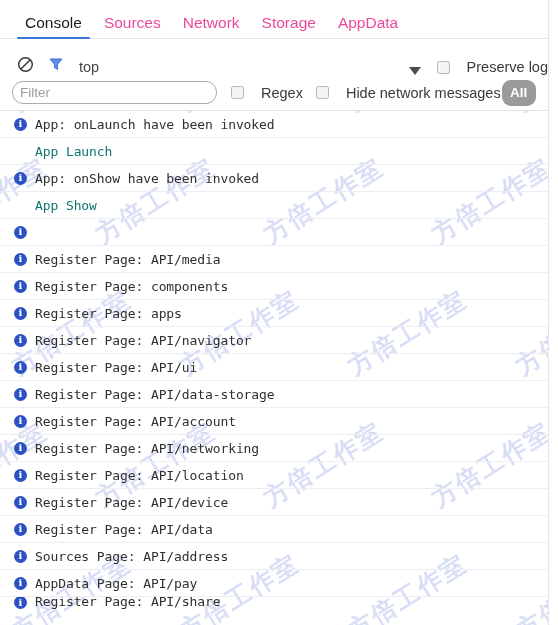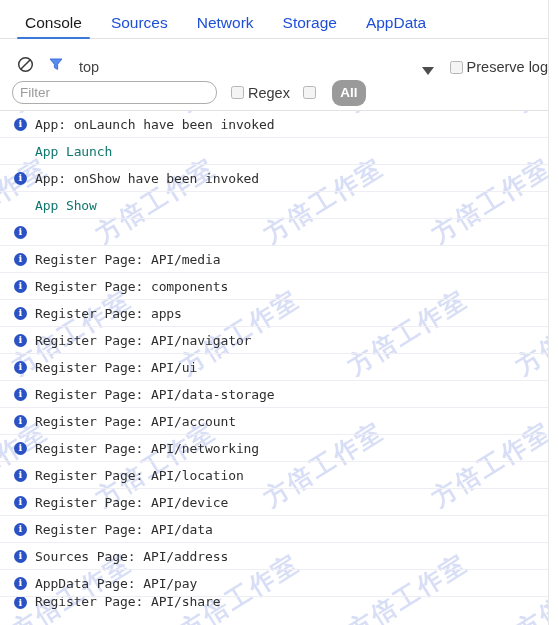--- a/index.html
+++ b/index.html
@@ -46,25 +46,24 @@
   .tabbar {
     position: relative;
     z-index: 10;
     height: 39px;
     background: #ffffff;
     display: flex;
     align-items: flex-end;
     padding-left: 14px;
     box-sizing: border-box;
     border-bottom: 1px solid #e2e2e2;
-    gap: 7px;
   }
   .tab {
     font-size: 15.5px;
-    color: #1d4ed8;
+    color: #ec4899;
     padding: 0 11px 8px 11px;
     cursor: default;
     position: relative;
     line-height: 1;
     white-space: nowrap;
   }
   .tab.active {
     color: #1b1b1b;
   }
   .tab.active::after {
@@ -110,21 +109,21 @@
     border-left: 6px solid transparent;
     border-right: 6px solid transparent;
     border-top: 8px solid #4d4d4d;
     margin-right: 16px;
     flex: 0 0 auto;
     cursor: default;
   }
   .chk-wrap {
     display: inline-flex;
     align-items: center;
-    gap: 4px;
+    gap: 17px;
     flex: 0 0 auto;
     cursor: default;
   }
   .chkbox {
     width: 13px;
     height: 13px;
     border: 1px solid #b6b6b6;
     border-radius: 2.5px;
     background: #f4f4f4;
     box-sizing: border-box;
@@ -159,21 +158,21 @@
     color: #222;
     padding: 0 7px;
     box-sizing: border-box;
     outline: none;
     flex: 0 0 auto;
   }
   .filter-input::placeholder { color: #9b9b9b; }
   .filterbar .chk-wrap { margin-left: 14px; }
   .filterbar .chk-wrap.second { margin-left: 13px; }
   .all-badge {
-    margin-left: 16px;
+    margin-left: 1px;
     margin-right: -8px;
     width: 34px;
     height: 26px;
     border-radius: 9px;
     background: #9a9a9a;
     color: #ffffff;
     font-size: 13.5px;
     display: inline-flex;
     align-items: center;
     justify-content: center;
@@ -301,20 +300,21 @@
   </div>
 
   <div class="filterbar">
     <input class="filter-input" type="text" value="" placeholder="Filter" style="">
     <span class="chk-wrap">
       <span class="chkbox"></span>
       <span class="chk-label">Regex</span>
     </span>
     <span class="chk-wrap second">
       <span class="chkbox"></span>
+      <span class="chk-label">Hide network messages</span>
     </span>
     <span class="all-badge">All</span>
   </div>
 
   <div class="console-list" id="console-list">
       <div class="log-row ">
         <span class="log-icon-slot">
           <span class="info-icon">i</span>
         </span>
         <span class="log-text">App: onLaunch have been invoked</span>

